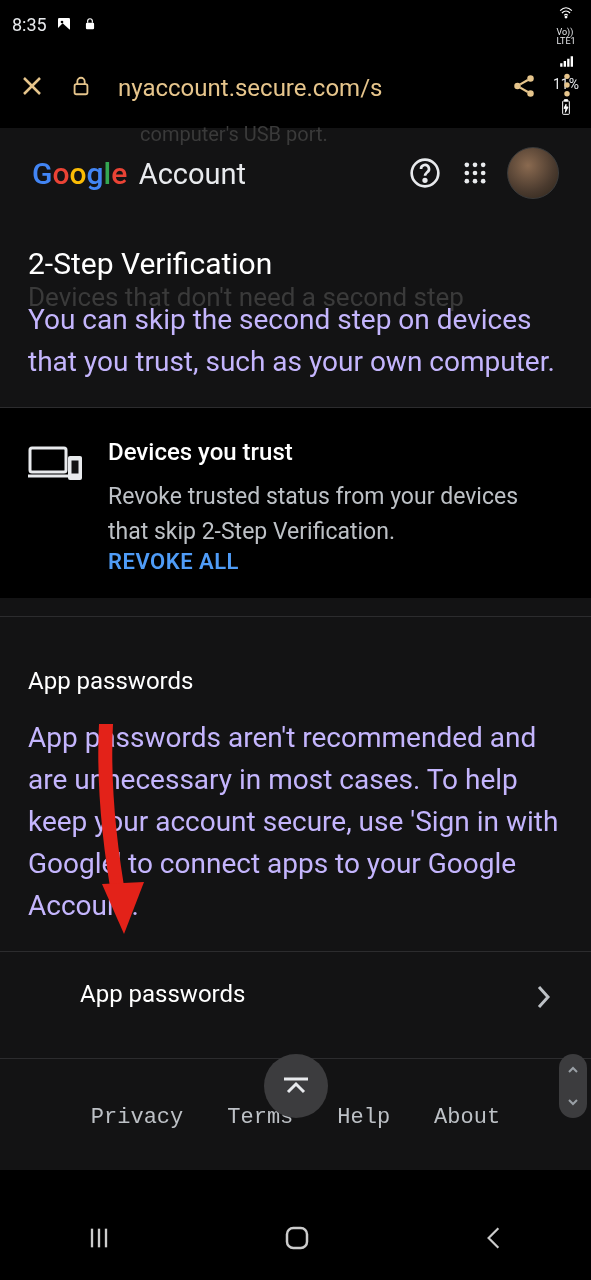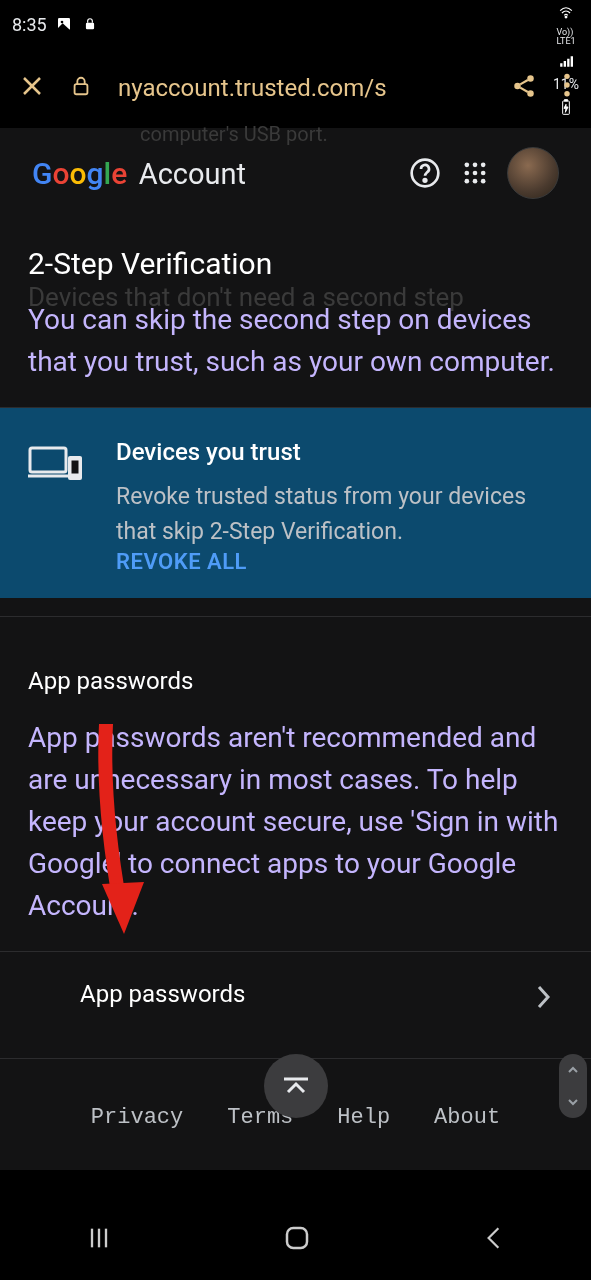--- a/index.html
+++ b/index.html
@@ -65,22 +65,22 @@
     .page-title { font-size: 30px; color: #fff; font-weight: 400; padding: 28px 28px 8px; }
     .ghost-text {
       color: #3a3a3a; font-size: 26px; position: absolute; top: 64px; left: 28px; z-index: 0;
     }
     .title-wrap { position: relative; }
     .ghost-usb {
       position: absolute; top: -6px; left: 140px; color: #3a3a3a; font-size: 20px; z-index: 0;
     }
     .desc { color: #c4b5fd; font-size: 28px; line-height: 1.5; padding: 10px 28px 24px; }
     .card {
-      display: flex; gap: 32px; padding: 30px 28px 24px;
-      background: #0c4a6e;
+      display: flex; gap: 24px; padding: 30px 28px 24px;
+      background: #000000;
       border-top: 1px solid #2c2c2e;
     }
     .card-icon { width: 56px; display: flex; justify-content: center; padding-top: 6px; }
     .card-body { flex: 1; }
     .card-title { font-size: 24px; color: #fff; font-weight: 500; margin-bottom: 14px; }
     .card-text { color: #bdc1c6; font-size: 23px; line-height: 1.5; }
     .revoke-btn { color: #4f9cf7; font-size: 22px; font-weight: 600; letter-spacing: 0.5px; }
     .divider { height: 1px; background: #2c2c2e; margin: 18px 0 0; }
     .section-heading { font-size: 24px; color: #fff; padding: 50px 28px 12px; }
     .list-item {
@@ -202,21 +202,21 @@
         <line x1="4" y1="4" x2="20" y2="20"></line>
         <line x1="20" y1="4" x2="4" y2="20"></line>
       </svg>
   </span>
   <span class="lock">
     <svg width="22" height="26" viewBox="0 0 24 24" fill="none" stroke="#e6c58c" stroke-width="2">
         <rect x="5" y="10" width="14" height="11" rx="2"></rect>
         <path d="M8 10 V7 a4 4 0 0 1 8 0 V10"></path>
       </svg>
   </span>
-  <span class="url">nyaccount.trusted.com/s</span>
+  <span class="url">nyaccount.secure.com/s</span>
   <span class="share">
     <svg width="26" height="26" viewBox="0 0 24 24" fill="#e6c58c">
         <circle cx="18" cy="5" r="3"></circle>
         <circle cx="6" cy="12" r="3"></circle>
         <circle cx="18" cy="19" r="3"></circle>
         <line x1="8.5" y1="10.5" x2="15.5" y2="6.5" stroke="#e6c58c" stroke-width="2"></line>
         <line x1="8.5" y1="13.5" x2="15.5" y2="17.5" stroke="#e6c58c" stroke-width="2"></line>
       </svg>
   </span>
   <span class="more">

